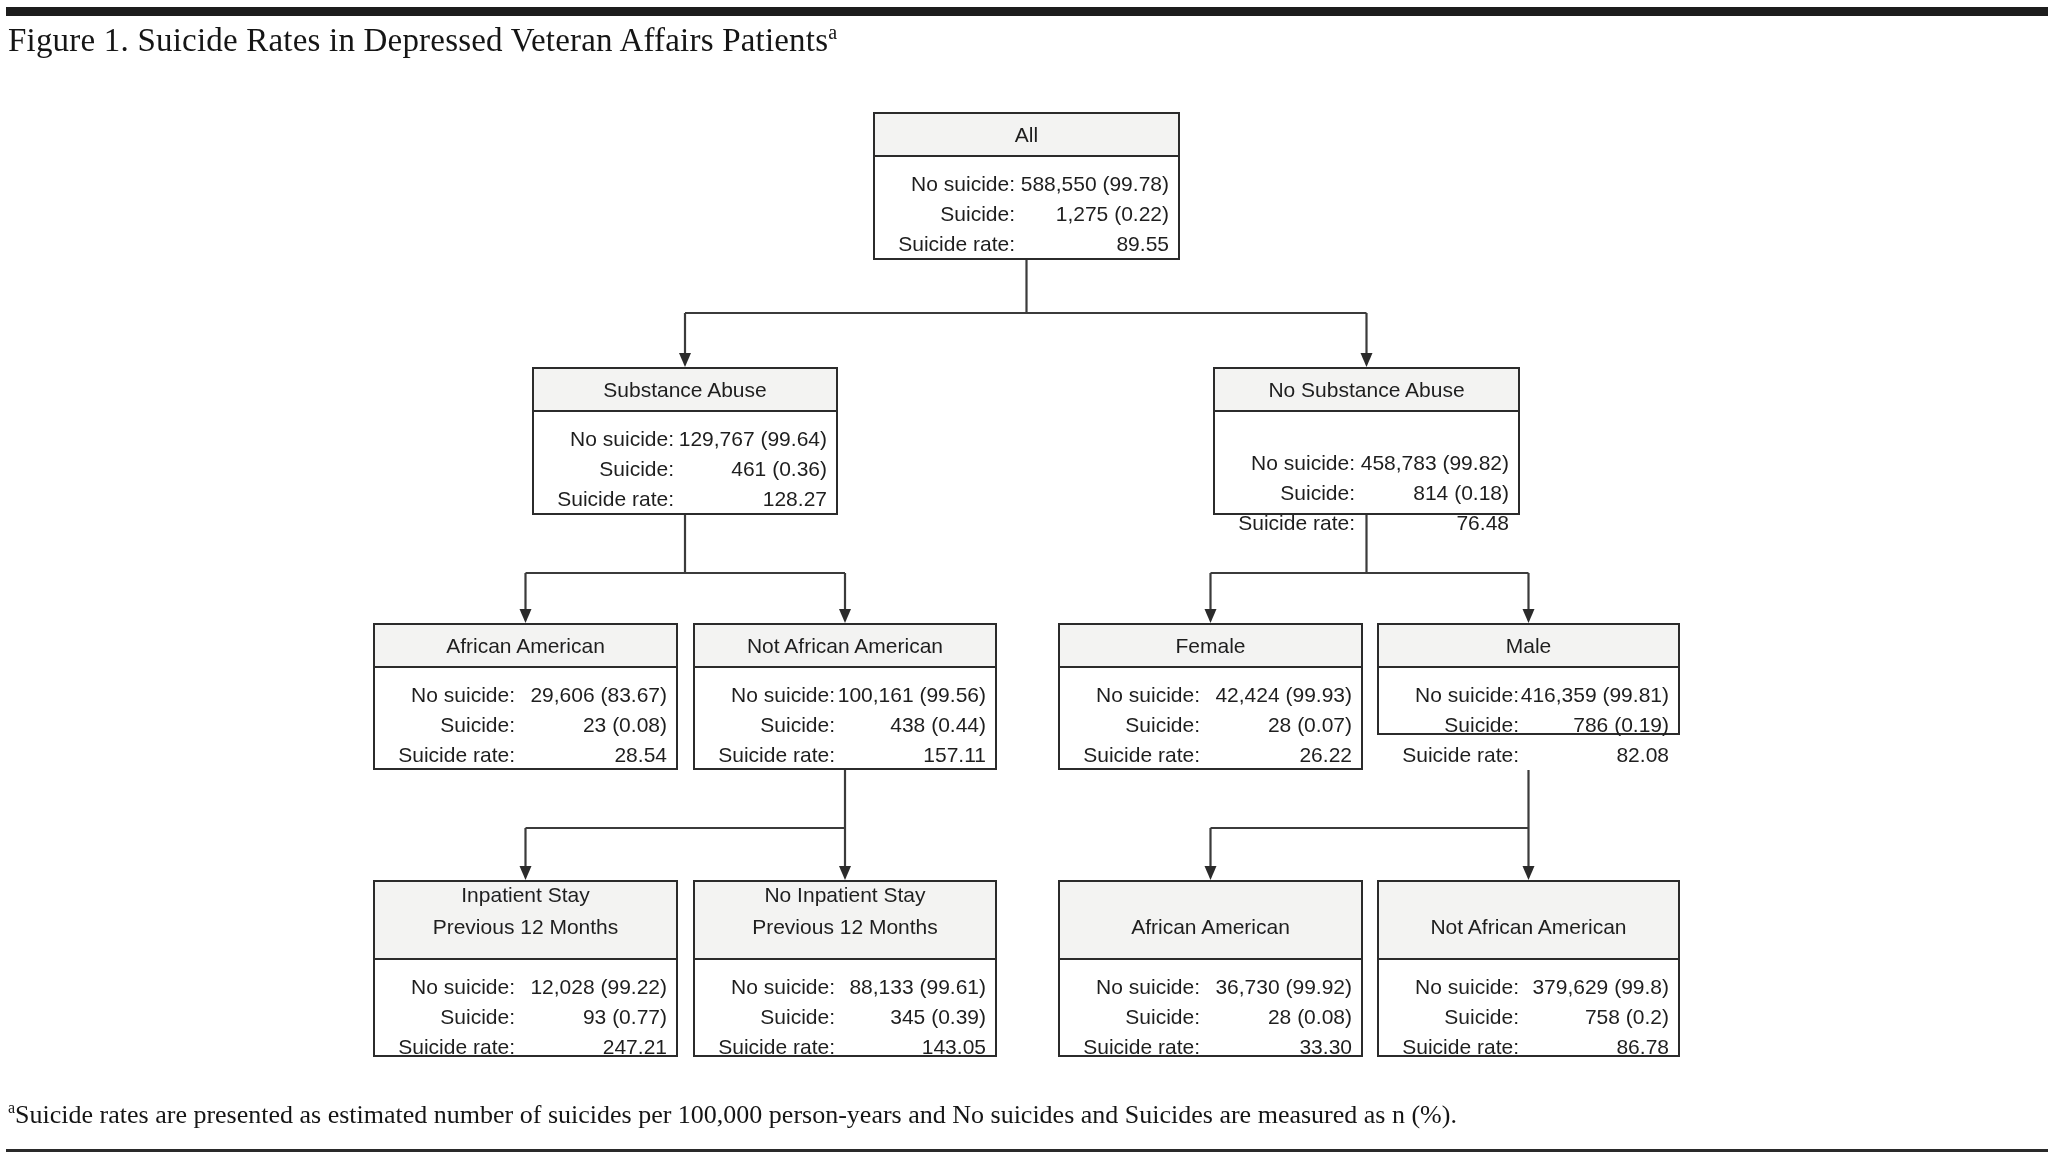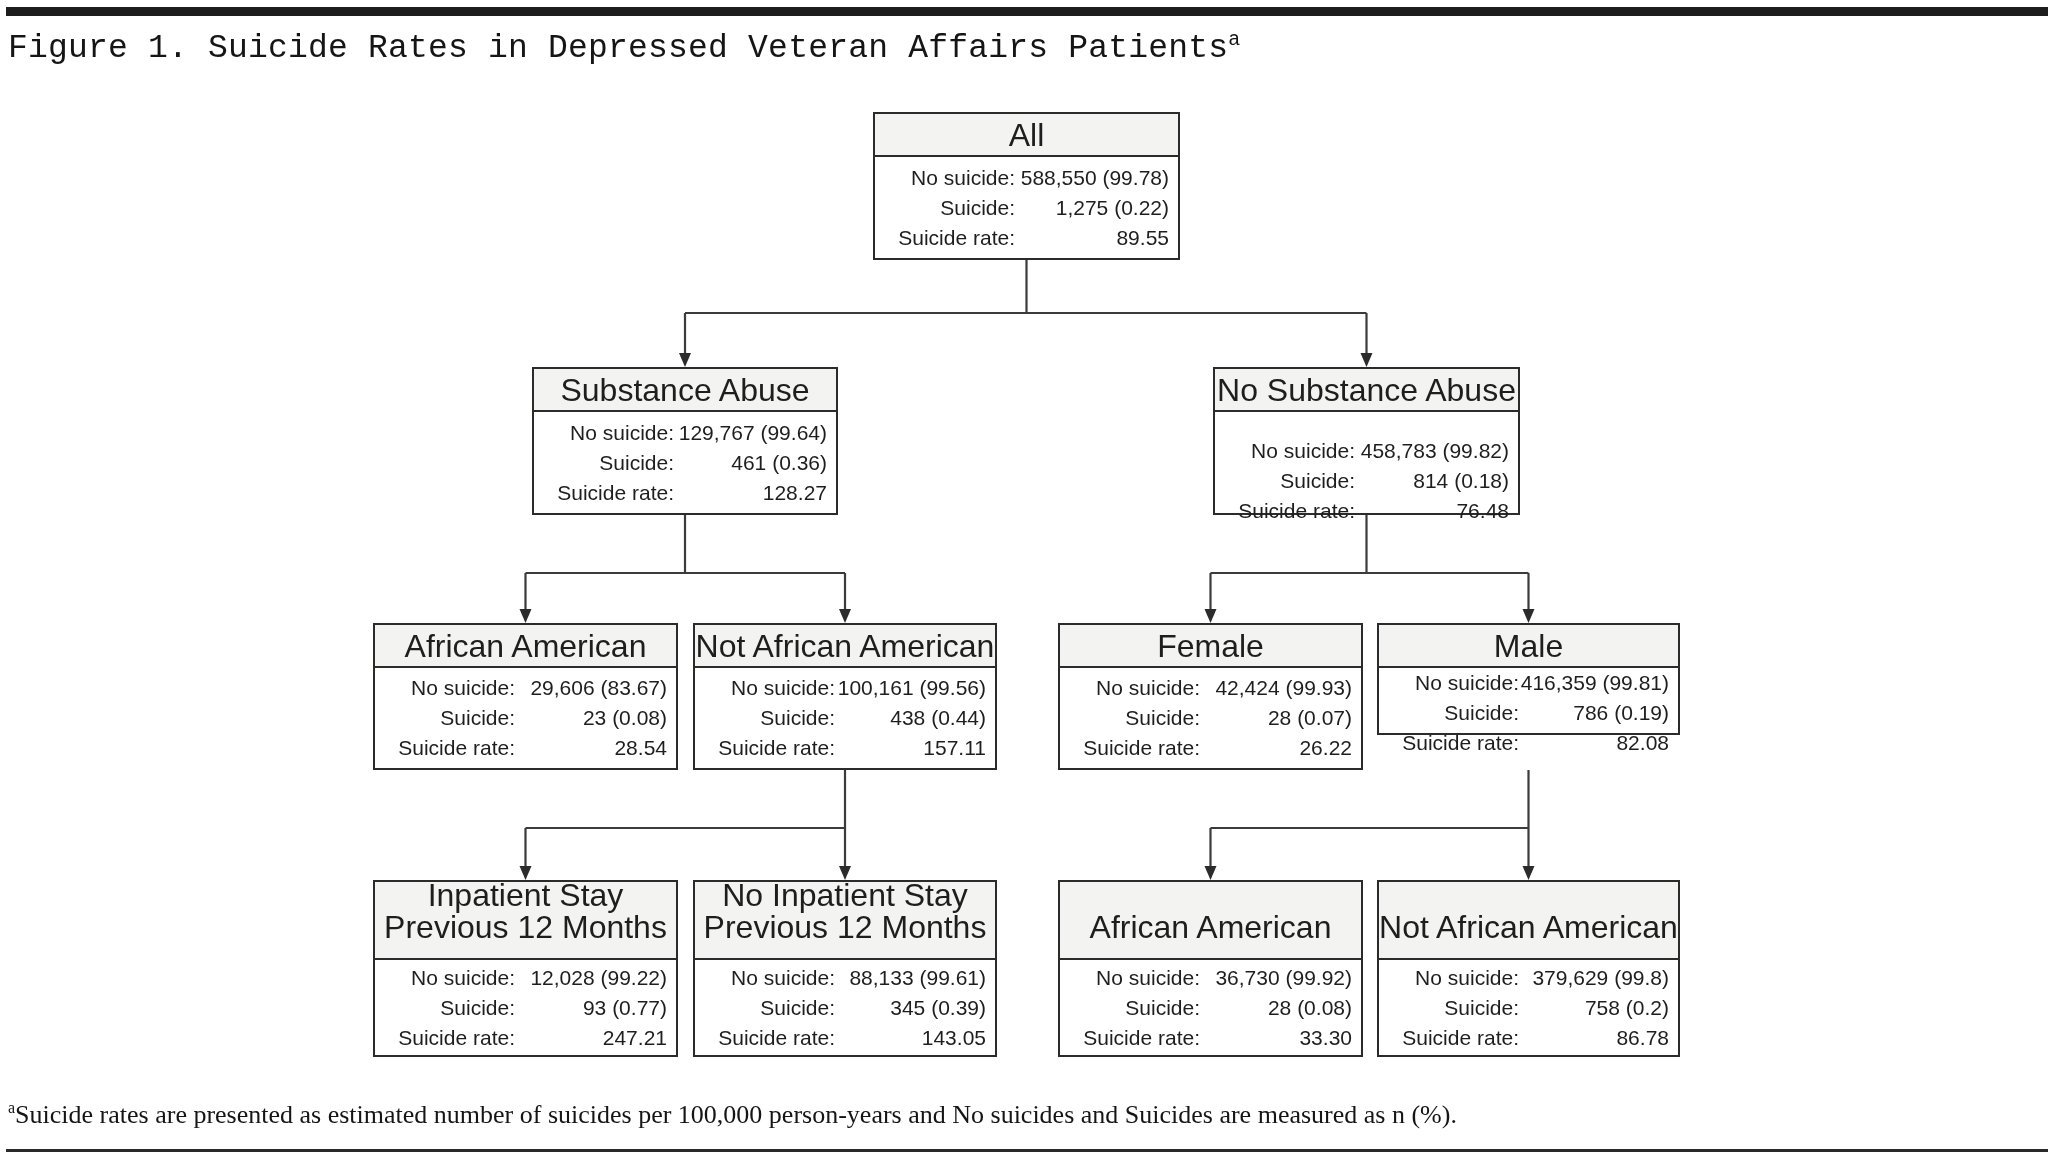--- a/index.html
+++ b/index.html
@@ -3,48 +3,48 @@
 <meta charset="utf-8">
 <style>
   html, body { margin: 0; padding: 0; background: #ffffff; }
   body {
     width: 2054px; height: 1158px; position: relative; overflow: hidden;
     font-family: "Liberation Sans", sans-serif; color: #1e1e1e;
   }
   .topbar { position: absolute; left: 6px; top: 7px; width: 2042px; height: 9px; background: #1d1d1d; }
   .fig-title {
     position: absolute; left: 8px; top: 22px;
-    font-family: Liberation Mono, monospace; font-size: 33px; color: #151515;
-    letter-spacing: 0.2px; white-space: nowrap; margin-top: 8px;
+    font-family: Liberation Serif, serif; font-size: 33px; color: #151515;
+    letter-spacing: 0.2px; white-space: nowrap;
   }
   .fig-title sup { font-size: 20px; vertical-align: super; line-height: 0; }
   .footnote {
     position: absolute; left: 8px; top: 1100px;
     font-family: "Liberation Serif", serif; font-size: 26px; color: #151515; white-space: nowrap;
   }
   .footnote sup { font-size: 16px; vertical-align: super; line-height: 0; }
   .bottomrule { position: absolute; left: 6px; top: 1149px; width: 2042px; height: 3px; background: #2a2a2a; }
 
   svg.connectors { position: absolute; left: 0; top: 0; z-index: 0; }
 
   .node {
     position: absolute; box-sizing: border-box; background: #ffffff;
     border: 2px solid #2b2b2b; z-index: 1; display: flex; flex-direction: column;
   }
   .hdr {
     box-sizing: border-box; background: #f3f3f2; border-bottom: 2px solid #2b2b2b;
     display: flex; justify-content: center; align-items: center;
-    font-size: 32px; line-height: 32px; text-align: center;
+    font-size: 21px; line-height: 32px; text-align: center;
     white-space: pre-line; flex: 0 0 auto; color: #1e1e1e;
   }
   .hdr-short { height: 43px; }
   .hdr-tall { height: 78px; align-items: flex-end; padding-bottom: 15px; }
   .bdy {
     flex: 1 1 auto; display: flex; flex-direction: column; justify-content: center;
-    padding: 0 9px; gap: 0;
+    padding: 12px 9px; gap: 0;
   }
   .row { display: flex; font-size: 21px; line-height: 30px; }
   .lbl { min-width: 131px; text-align: right; white-space: nowrap; }
   .val { flex: 1; text-align: right; white-space: nowrap; }
 </style>
 </head>
 <body>
 
 <div class="topbar"></div>
 

